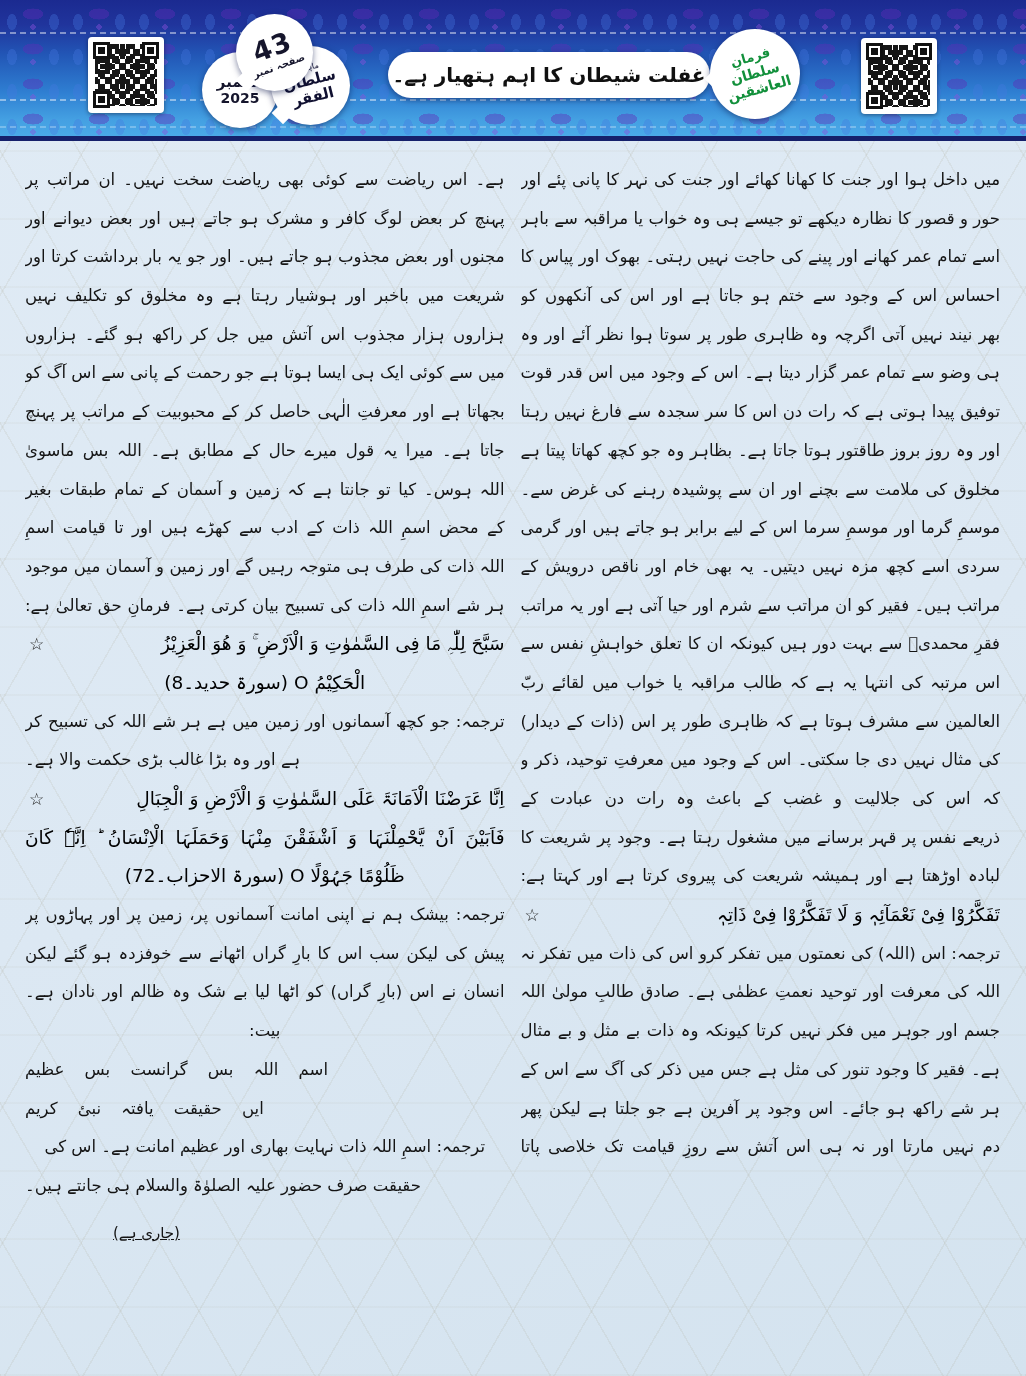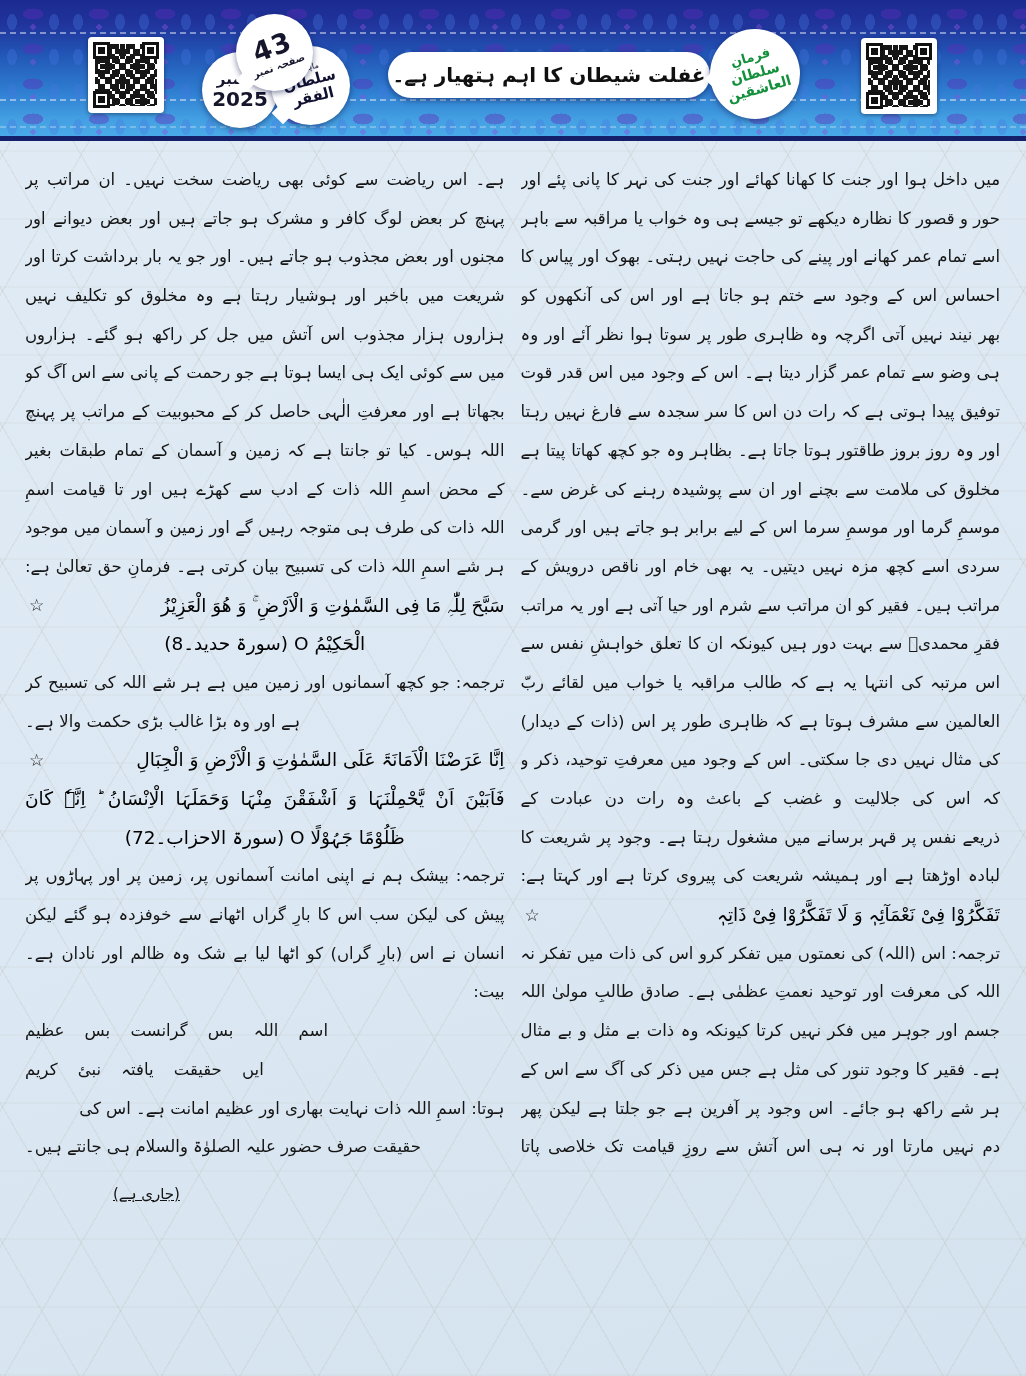--- a/index.html
+++ b/index.html
@@ -55,21 +55,21 @@
   }
   .drop .tail{ position:absolute; width:16px; height:16px; background:#fff; transform:rotate(45deg); }
   #pageBadge{ left:236px; top:14px; width:77px; height:77px; border-radius:50%; z-index:3; }
   #pageBadge .tail{ left:3px; bottom:3px; }
   #pageBadge .inner{ transform:rotate(-20deg); }
   #pageBadge .num{ font-size:27px; font-weight:bold; line-height:1; letter-spacing:1px; }
   #pageBadge .lbl{ font-size:10px; font-weight:bold; margin-top:1px; }
   #dateBadge{ left:202px; top:52px; width:76px; height:76px; border-radius:50%; z-index:2; }
   #dateBadge .tail{ right:4px; top:4px; }
   #dateBadge .month{ font-size:15px; font-weight:bold; line-height:1.2; }
-  #dateBadge .year{ font-size:20px; font-weight:bold; line-height:1.1; }
+  #dateBadge .year{ font-size:14px; font-weight:bold; line-height:1.1; }
   #logoBadge{ left:271px; top:46px; width:79px; height:79px; border-radius:50%; z-index:2; }
   #logoBadge .tail{ left:4px; bottom:4px; }
   #logoBadge .inner{ transform:rotate(-14deg); color:#101030; }
   #logoBadge .small{ font-size:8px; line-height:1; }
   #logoBadge .big{ font-size:15px; font-weight:bold; line-height:1.15; }
   #farmanBadge{ left:710px; top:29px; width:90px; height:90px; border-radius:50%; z-index:3; }
   #farmanBadge .tail{ left:-2px; top:42px; }
   #farmanBadge .inner{ transform:rotate(-16deg); color:#12903b; }
   #farmanBadge .l1{ font-size:13px; font-weight:bold; line-height:1.2; }
   #farmanBadge .l2{ font-size:14px; font-weight:bold; line-height:1.2; }
@@ -84,21 +84,21 @@
     position:absolute; top:141px; left:0; right:0; bottom:0;
     padding:20px 26px 0 25px; direction:rtl;
     display:flex; gap:16px;
   }
   .col{ flex:1 1 0; min-width:0; }
   .ln{
     height:38.7px; line-height:38.7px; font-size:16.5px; color:#141414;
     overflow:hidden; direction:rtl;
   }
   .j { text-align:justify; text-align-last:justify; }
-  .r { text-align:right; }
+  .r { text-align:center; }
   .l { text-align:left; }
   .c { text-align:center; }
   .cp{ text-align:left; word-spacing:15px; }
   .cont{ text-align:left; padding-left:88px; margin-top:8px; font-size:15px;text-decoration:underline; }
   .ar{ font-size:18.5px; color:#000; }
   .v1{ display:flex; justify-content:space-between; align-items:center; }
   .v1 .star{ font-size:17px; line-height:1; color:#222; padding-left:4px; flex:0 0 auto; }
   .v1 .vt{ flex:0 1 auto; }
 </style>
 </head>
@@ -197,20 +197,21 @@
         <div class="ln j">دم نہیں مارتا اور نہ ہی اس آتش سے روزِ قیامت تک خلاصی پاتا</div>
       </div>
     <div class="col">
         <div class="ln j">ہے۔ اس ریاضت سے کوئی بھی ریاضت سخت نہیں۔ ان مراتب پر</div>
         <div class="ln j">پہنچ کر بعض لوگ کافر و مشرک ہو جاتے ہیں اور بعض دیوانے اور</div>
         <div class="ln j">مجنوں اور بعض مجذوب ہو جاتے ہیں۔ اور جو یہ بار برداشت کرتا اور</div>
         <div class="ln j">شریعت میں باخبر اور ہوشیار رہتا ہے وہ مخلوق کو تکلیف نہیں پہنچاتا۔</div>
         <div class="ln j">ہزاروں ہزار مجذوب اس آتش میں جل کر راکھ ہو گئے۔ ہزاروں</div>
         <div class="ln j">میں سے کوئی ایک ہی ایسا ہوتا ہے جو رحمت کے پانی سے اس آگ کو</div>
         <div class="ln j">بجھاتا ہے اور معرفتِ الٰہی حاصل کر کے محبوبیت کے مراتب پر پہنچ</div>
+        <div class="ln j">جاتا ہے۔ میرا یہ قول میرے حال کے مطابق ہے۔ اللہ بس ماسویٰ</div>
         <div class="ln j">اللہ ہوس۔ کیا تو جانتا ہے کہ زمین و آسمان کے تمام طبقات بغیر ستون</div>
         <div class="ln j">کے محض اسمِ اللہ ذات کے ادب سے کھڑے ہیں اور تا قیامت اسمِ</div>
         <div class="ln j">اللہ ذات کی طرف ہی متوجہ رہیں گے اور زمین و آسمان میں موجود</div>
         <div class="ln j">ہر شے اسمِ اللہ ذات کی تسبیح بیان کرتی ہے۔ فرمانِ حق تعالیٰ ہے:</div>
         <div class="ln v1 ar">
           <span class="vt">سَبَّحَ لِلّٰہِ مَا فِی السَّمٰوٰتِ وَ الْاَرْضِ ۚ وَ ھُوَ الْعَزِیْزُ</span>
           <span class="star">☆</span>
         </div>
         <div class="ln c ar">الْحَکِیْمُ O (سورۃ حدید۔8)</div>
         <div class="ln j">ترجمہ: جو کچھ آسمانوں اور زمین میں ہے ہر شے اللہ کی تسبیح کر رہی</div>
@@ -220,19 +221,19 @@
           <span class="star">☆</span>
         </div>
         <div class="ln j ar">فَاَبَیْنَ اَنْ یَّحْمِلْنَہَا وَ اَشْفَقْنَ مِنْہَا وَحَمَلَہَا الْاِنْسَانُ ؕ اِنَّہٗ کَانَ</div>
         <div class="ln c ar">ظَلُوْمًا جَہُوْلًا O (سورۃ الاحزاب۔72)</div>
         <div class="ln j">ترجمہ: بیشک ہم نے اپنی امانت آسمانوں پر، زمین پر اور پہاڑوں پر</div>
         <div class="ln j">پیش کی لیکن سب اس کا بارِ گراں اٹھانے سے خوفزدہ ہو گئے لیکن</div>
         <div class="ln j">انسان نے اس (بارِ گراں) کو اٹھا لیا بے شک وہ ظالم اور نادان ہے۔</div>
         <div class="ln r">بیت:</div>
         <div class="ln cp">اسم اللہ بس گرانست بس عظیم</div>
         <div class="ln cp">ایں حقیقت یافتہ نبیٔ کریم</div>
-        <div class="ln r">ہوتا: اسمِ اللہ ذات نہایت بھاری اور عظیم امانت ہے۔ اس کی</div>
+        <div class="ln r">ترجمہ: اسمِ اللہ ذات نہایت بھاری اور عظیم امانت ہے۔ اس کی</div>
         <div class="ln l">حقیقت صرف حضور علیہ الصلوٰۃ والسلام ہی جانتے ہیں۔</div>
         <div class="ln cont">(جاری ہے)</div>
       </div>
   </div>
 
 </div>
 
 </body></html>

